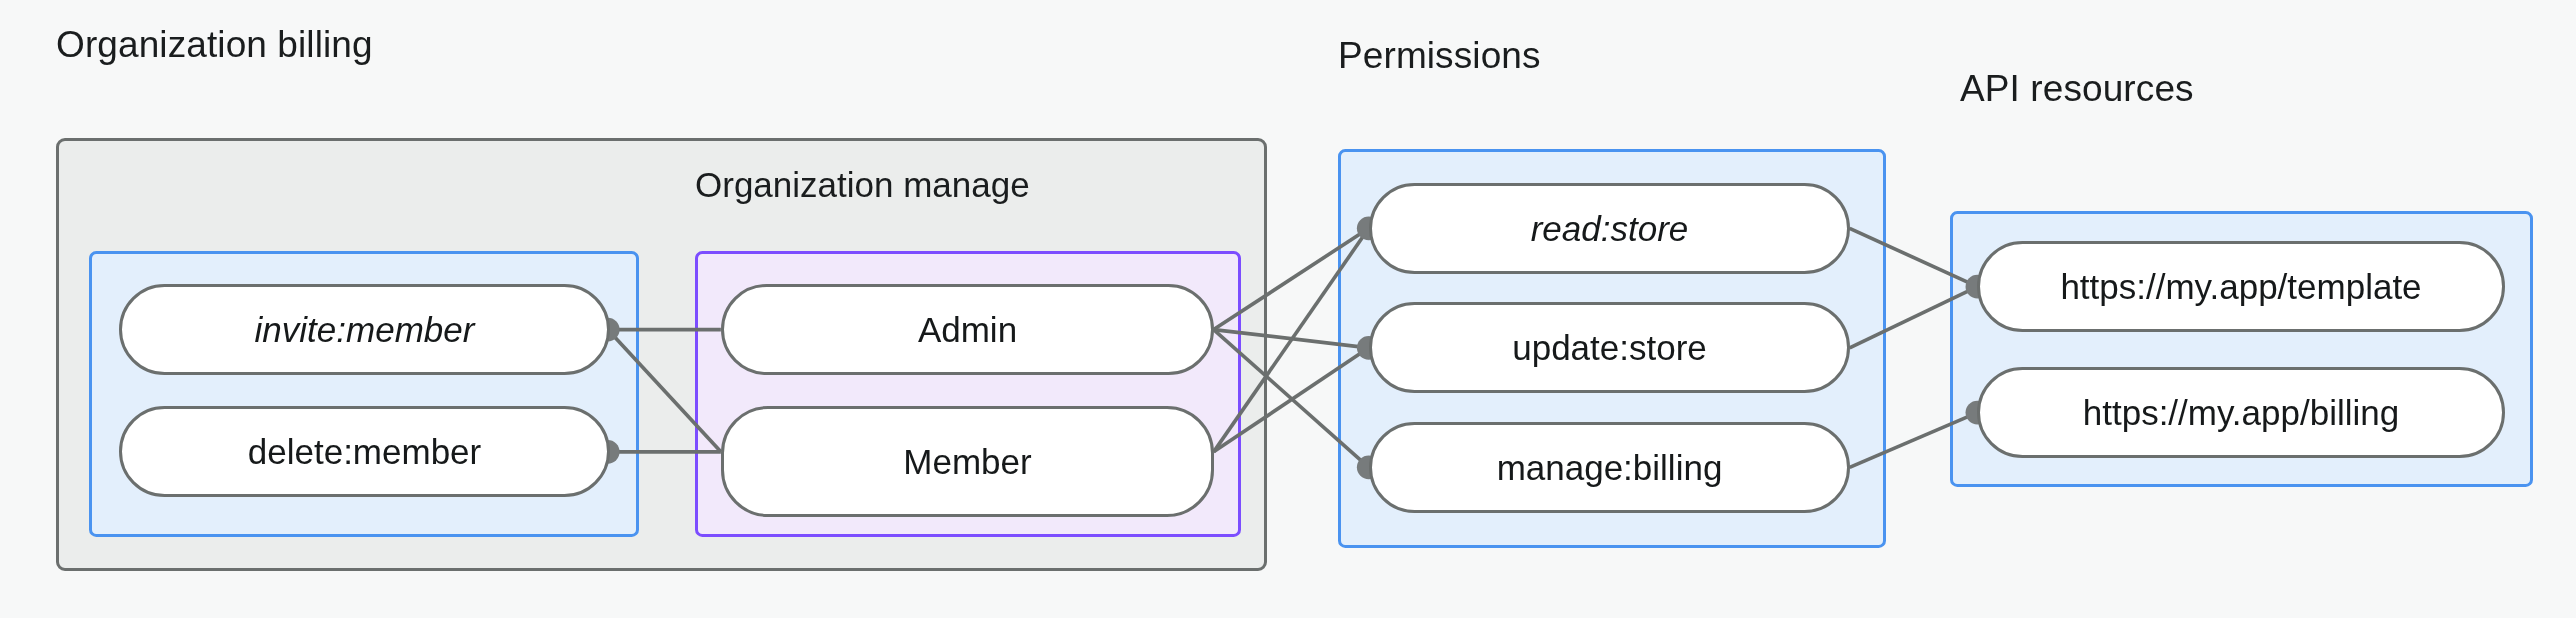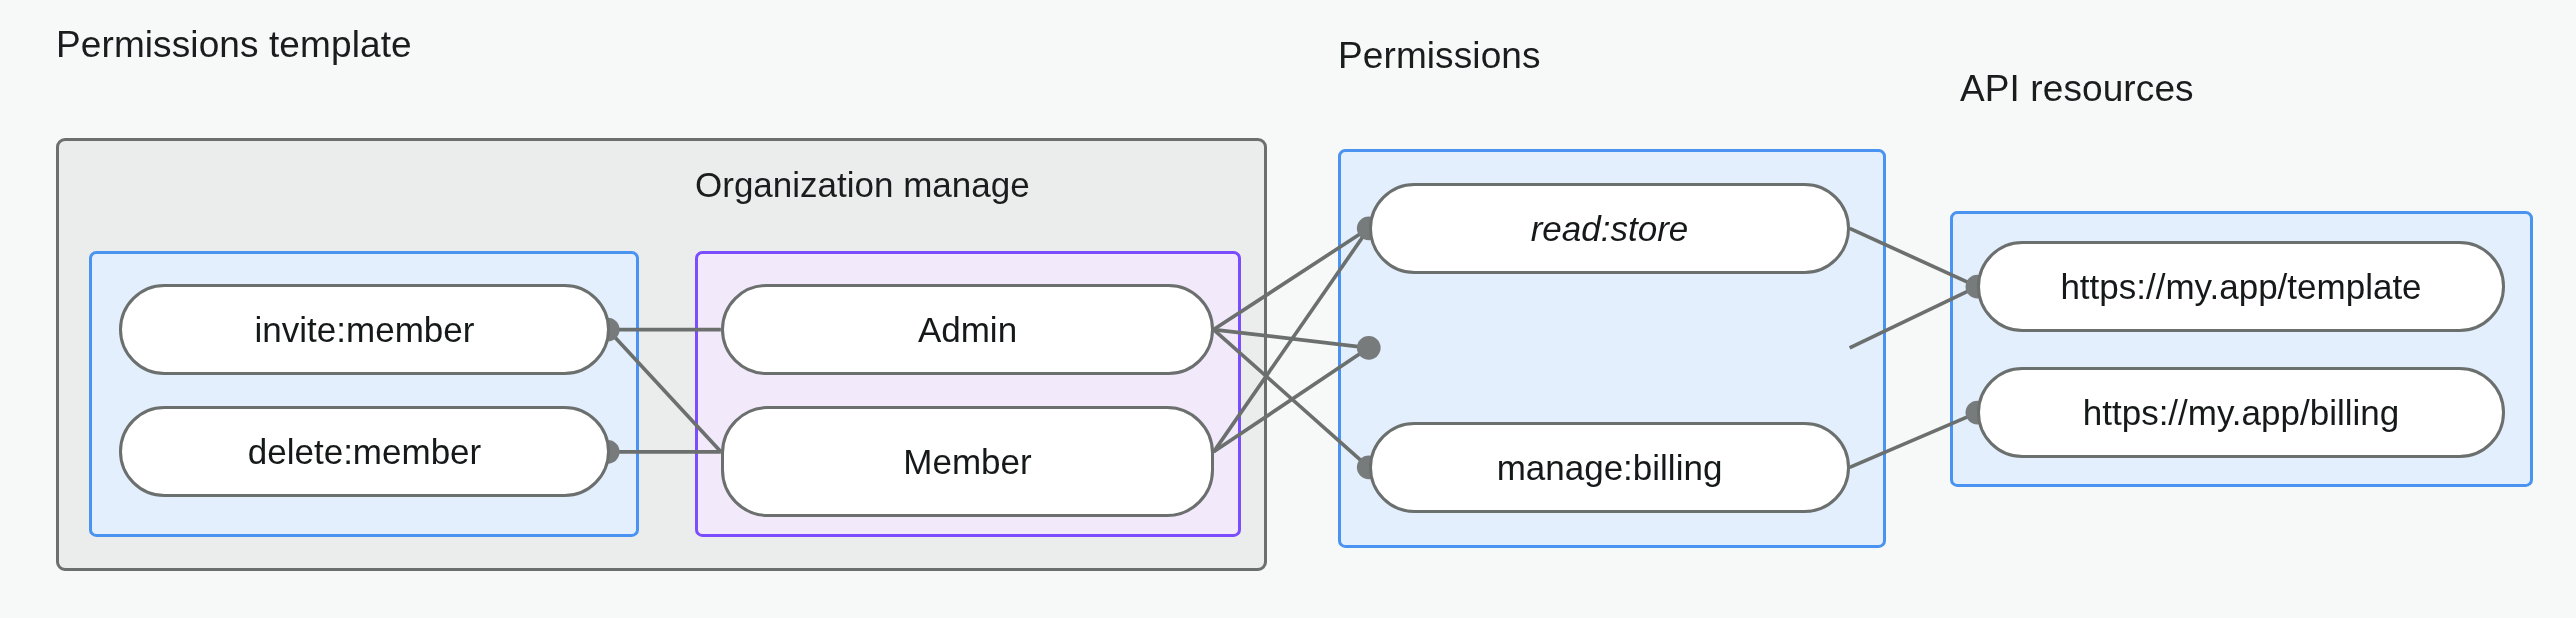--- a/index.html
+++ b/index.html
@@ -96,45 +96,46 @@
 
     <circle cx="666" cy="361" r="13"></circle>
     <circle cx="666" cy="495" r="13"></circle>
     <circle cx="1500" cy="250" r="13"></circle>
     <circle cx="1500" cy="381" r="13"></circle>
     <circle cx="1500" cy="512" r="13"></circle>
     <circle cx="2167" cy="314" r="13"></circle>
     <circle cx="2167" cy="452" r="13"></circle>
   </svg>
 
-  <div class="group-title" style="left:56px; top:24px;">Permissions template</div>
+  <div class="group-title" style="left:56px; top:24px;">Organization billing</div>
 
   <div class="box box-outer" style="left:56px; top:138px; width:1211px; height:433px;"></div>
 
 
   <div class="box box-blue" style="left:89px; top:251px; width:550px; height:286px;"></div>
 
-  <div class="pill" style="left:119px; top:284px; width:491px; height:91px;">invite:member</div>
+  <div class="pill" style="left:119px; top:284px; width:491px; height:91px;font-style:italic;">invite:member</div>
 
   <div class="pill" style="left:119px; top:406px; width:491px; height:91px;">delete:member</div>
 
   <div class="sub-title" style="left:695px; top:165px;">Organization manage</div>
 
   <div class="box box-purple" style="left:695px; top:251px; width:546px; height:286px;"></div>
 
   <div class="pill" style="left:721px; top:284px; width:493px; height:91px;">Admin</div>
 
   <div class="pill" style="left:721px; top:406px; width:493px; height:111px;">Member</div>
 
   <div class="group-title" style="left:1338px; top:35px;">Permissions</div>
 
   <div class="box box-blue" style="left:1338px; top:149px; width:548px; height:399px;"></div>
 
   <div class="pill" style="left:1369px; top:183px; width:481px; height:91px;font-style:italic;">read:store</div>
 
+  <div class="pill" style="left:1369px; top:302px; width:481px; height:91px;">update:store</div>
 
   <div class="pill" style="left:1369px; top:422px; width:481px; height:91px;">manage:billing</div>
 
   <div class="group-title" style="left:1960px; top:68px;">API resources</div>
 
   <div class="box box-blue" style="left:1950px; top:211px; width:583px; height:276px;"></div>
 
   <div class="pill" style="left:1977px; top:241px; width:528px; height:91px;">https://my.app/template</div>
 
   <div class="pill" style="left:1977px; top:367px; width:528px; height:91px;">https://my.app/billing</div>

